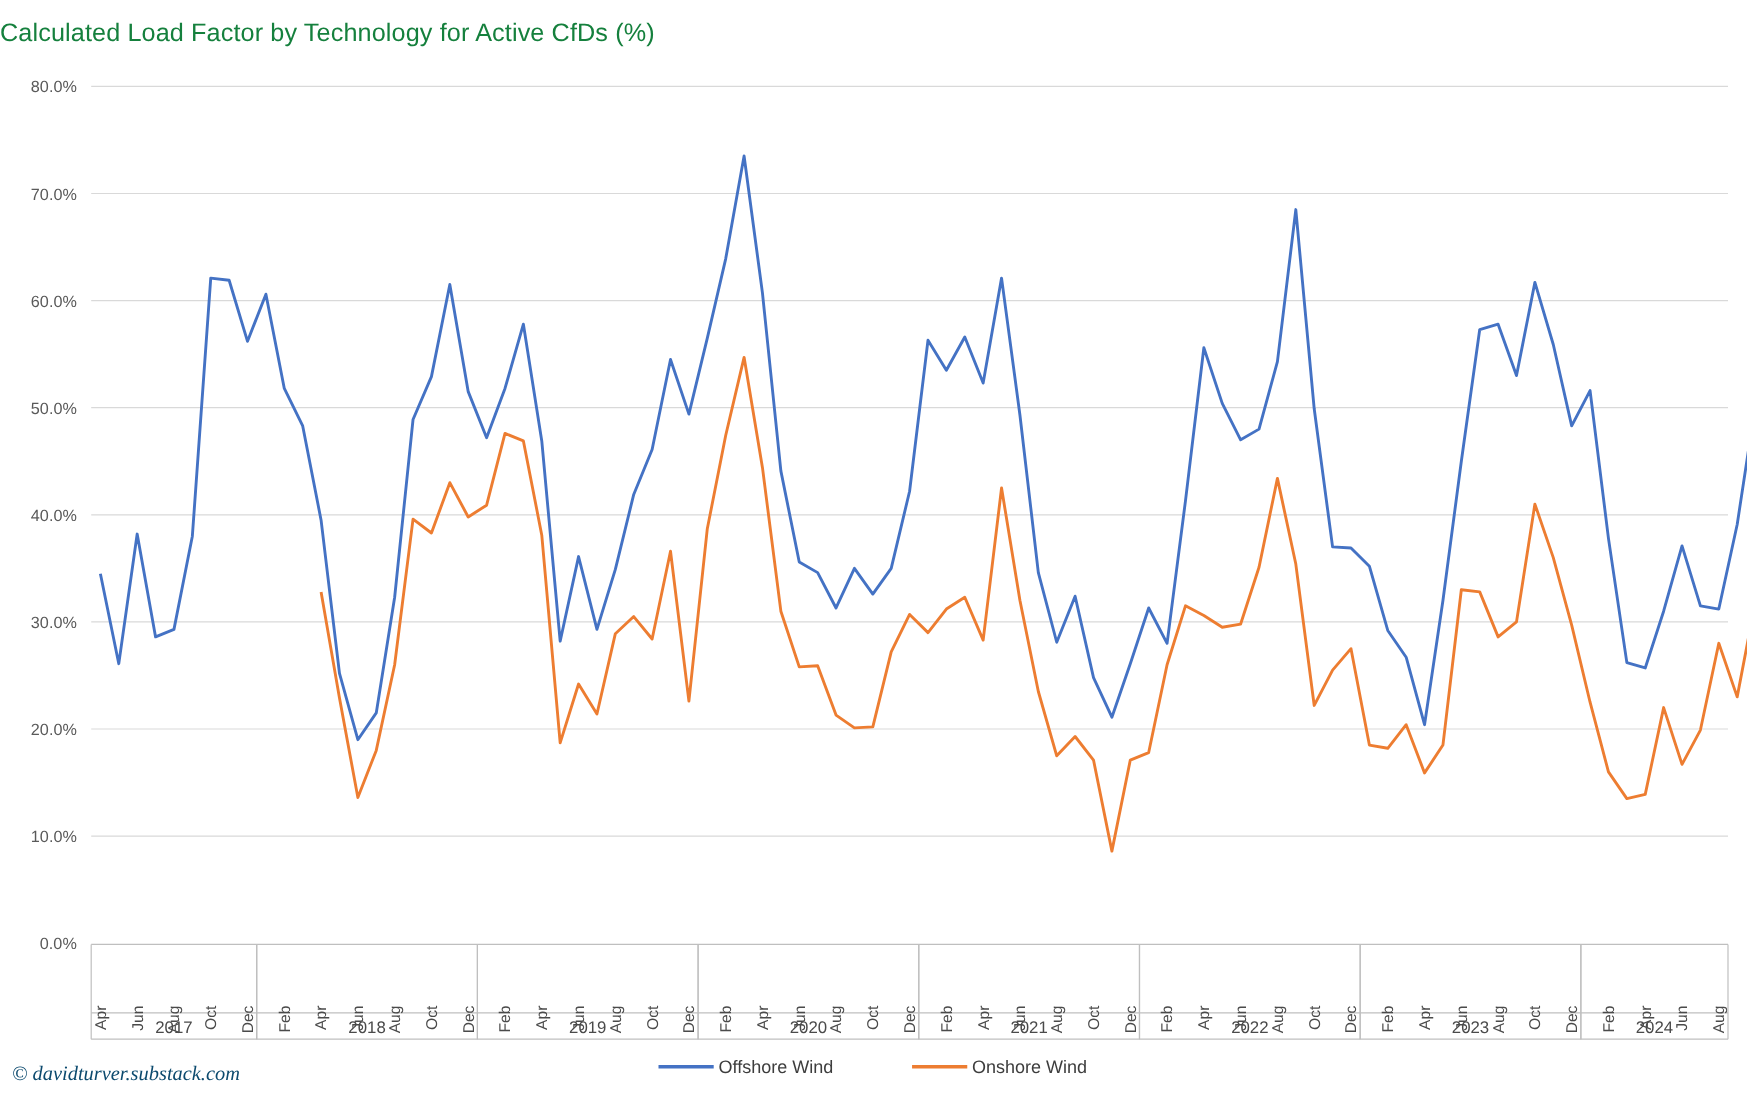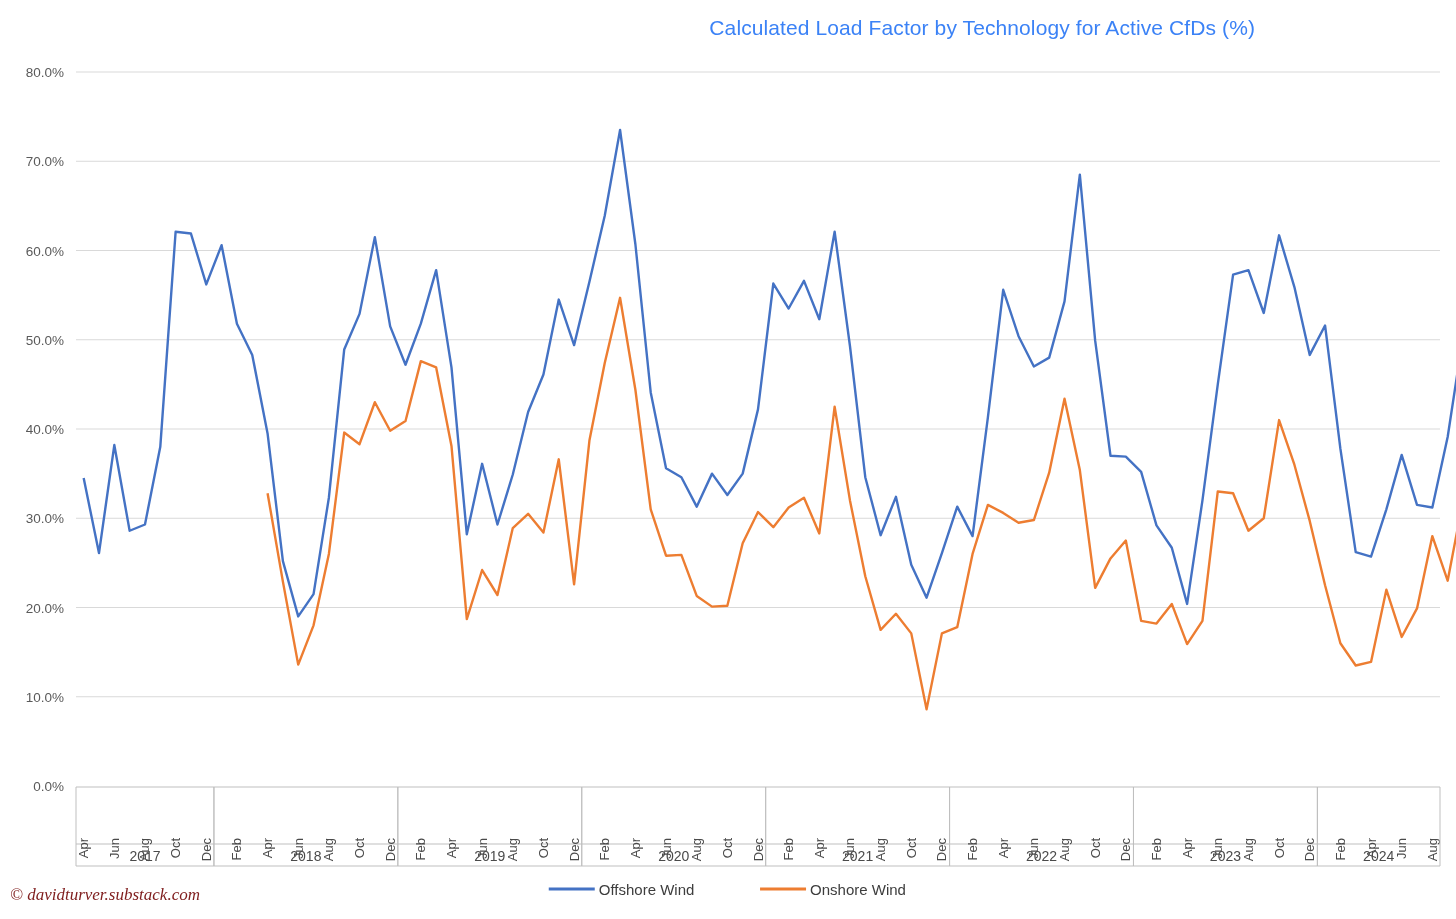--- a/index.html
+++ b/index.html
@@ -18,24 +18,24 @@
   #chart-root {
     position: absolute;
     left: 0; top: 0;
     width: 1456px;
     height: 919px;
   }
   .chart-title {
     position: absolute;
     left: 0; top: 16px;
     width: 1255px;
-    text-align: right;
+    text-align: left;
     font-size: 21px;
     font-weight: 400;
-    color: #3b82f6;
+    color: #15803d;
     letter-spacing: .1px;
   }
   #plot-svg {
     position: absolute;
     left: 0; top: 0;
     width: 1456px;
     height: 919px;
   }
   .y-tick-label {
     font-family: "Liberation Sans", sans-serif;
@@ -57,21 +57,21 @@
     font-size: 15px;
     fill: #3d3d3d;
   }
   .footer-note {
     position: absolute;
     left: 10px;
     bottom: 14px;
     font-family: "Liberation Serif", serif;
     font-style: italic;
     font-size: 17px;
-    color: #7f1d1d;
+    color: #0c4a6e;
   }
   .gridline { stroke: #d9d9d9; stroke-width: 1; }
   .axisline { stroke: #bfbfbf; stroke-width: 1; }
   .seriespath { fill: none; stroke-width: 2.4; stroke-linejoin: round; stroke-linecap: butt; }
 </style>
 </head>
 <body>
 
 <div id="chart-root">
 

